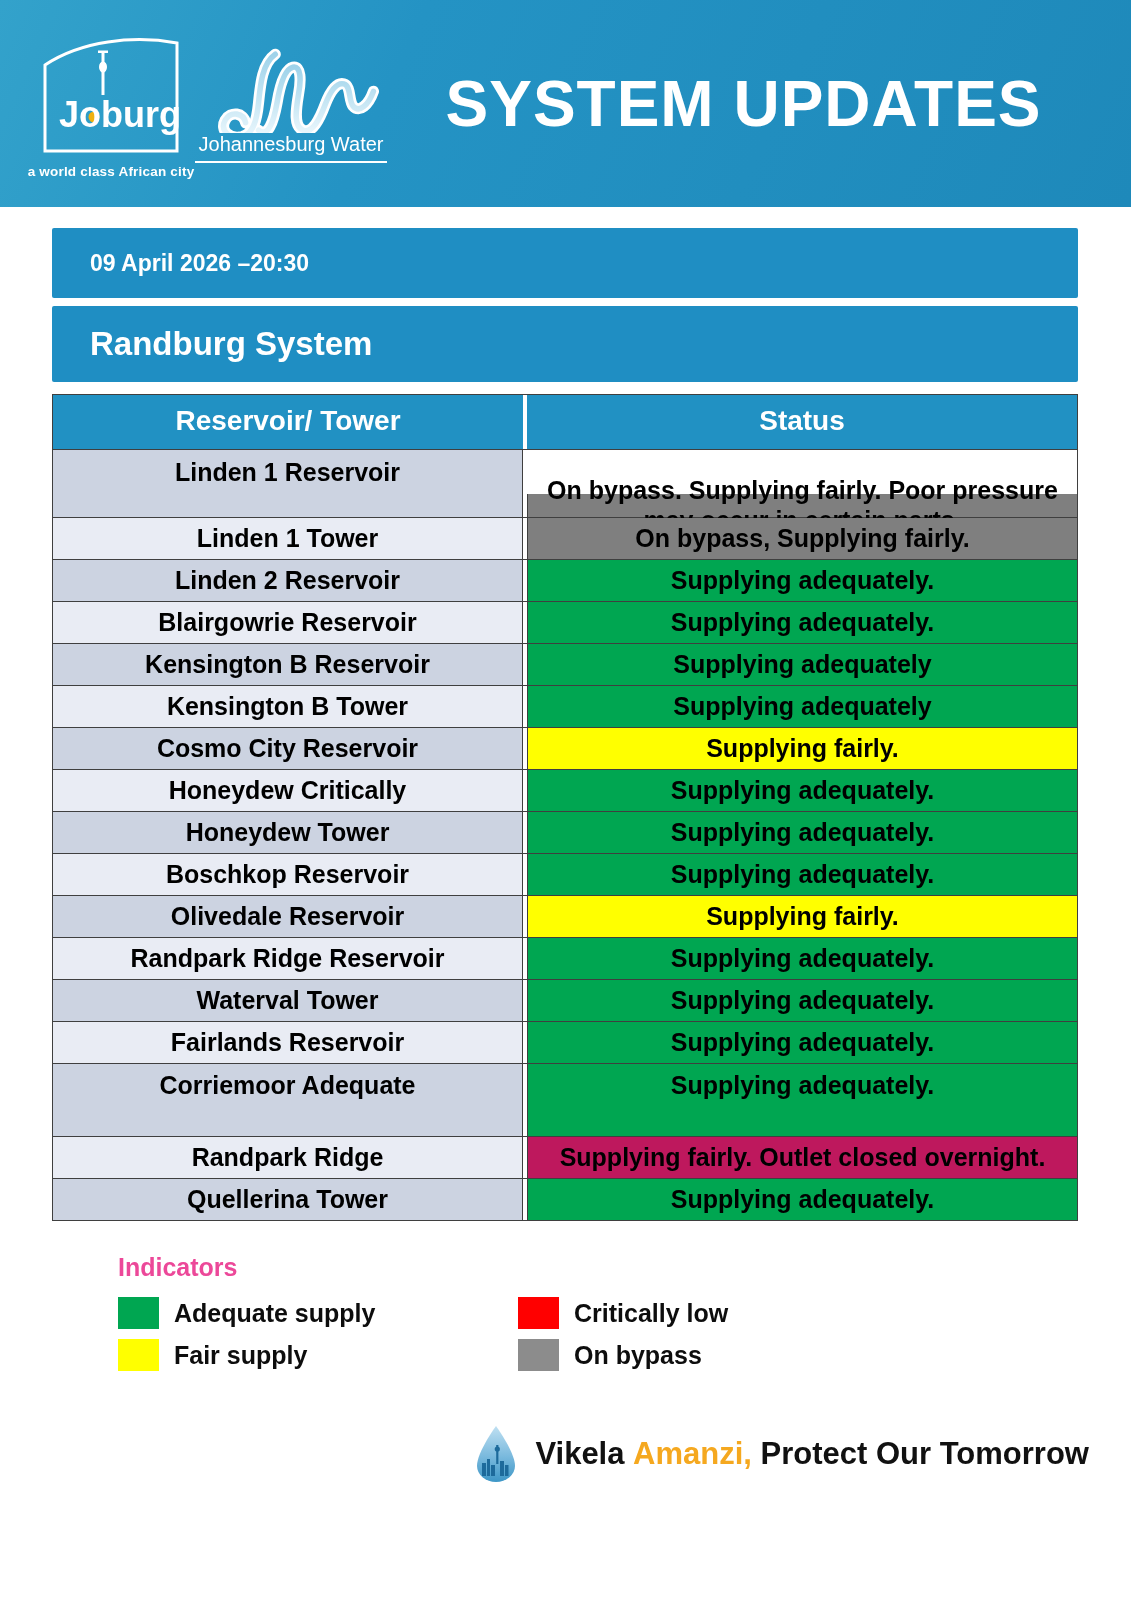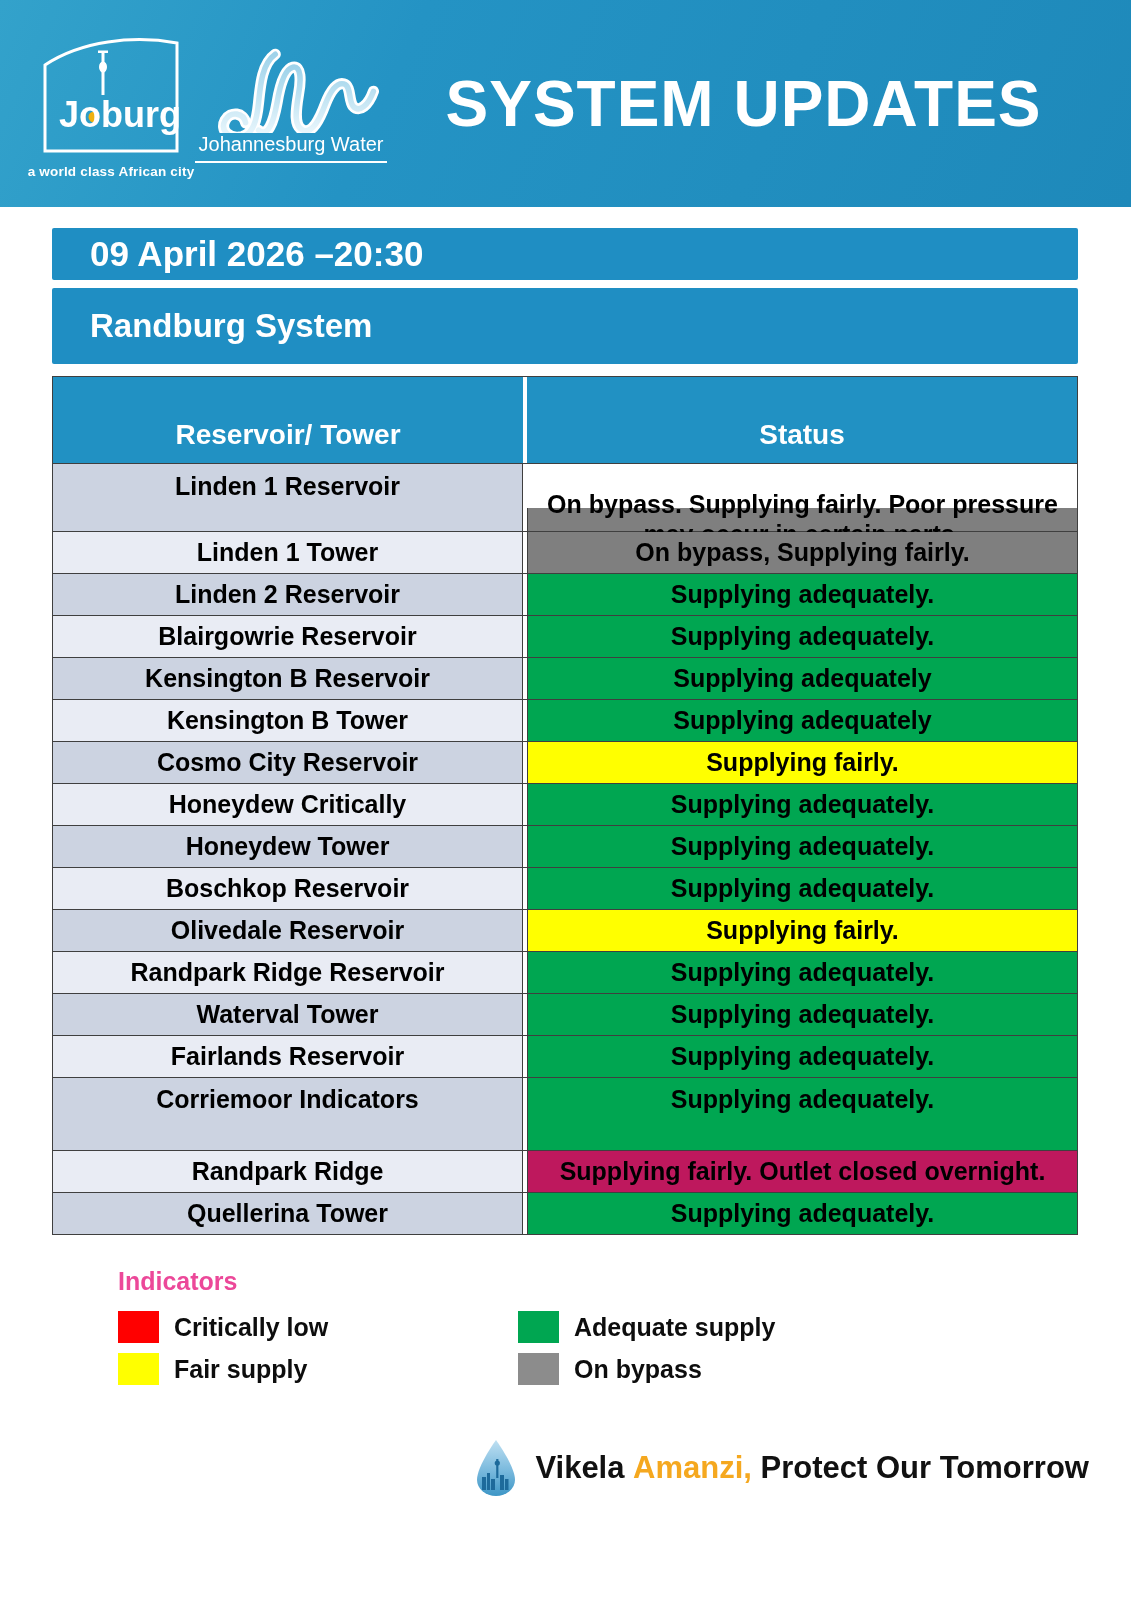--- a/index.html
+++ b/index.html
@@ -12,26 +12,26 @@
   .joburg-wrap{display:flex;flex-direction:column;align-items:center;width:150px;flex:none;}
   .joburg-tagline{color:#ffffff;font-weight:bold;font-size:13.5px;margin-top:9px;letter-spacing:.2px;white-space:nowrap;}
   .jw-wrap{display:flex;flex-direction:column;align-items:center;margin-left:10px;flex:none;width:190px;}
   .jw-name{color:#ffffff;font-size:20px;border-bottom:2px solid #ffffff;padding:0 4px 5px 4px;white-space:nowrap;}
   .header-title{flex:1;text-align:center;color:#ffffff;font-weight:bold;font-size:64px;
                 letter-spacing:1px;padding-right:30px;white-space:nowrap;}
 
   
   .bar{width:1026px;margin-left:52px;background:#1f8ec3;color:#ffffff;font-weight:bold;
        display:flex;align-items:center;box-sizing:border-box;padding-left:38px;border-radius:2px;}
-  .bar-date{height:52px;margin-top:21px;font-size:35px;}
+  .bar-date{height:70px;margin-top:21px;font-size:23px;}
   .bar-system{height:76px;margin-top:8px;font-size:33px;}
 
   
   .table{width:1026px;margin:12px 0 0 52px;border:1px solid #3f3f3f;box-sizing:border-box;}
-  .thead{display:flex;height:86px;background:#2191c3;}
+  .thead{display:flex;height:54px;background:#2191c3;}
   .th{color:#ffffff;font-weight:bold;font-size:28px;display:flex;align-items:flex-end;
       justify-content:center;padding-bottom:12px;box-sizing:border-box;}
   .th-name{width:470px;}
   .th-status{flex:1;}
   .divider{width:4px;background:#ffffff;flex:none;}
   .trow{display:flex;height:42px;border-top:1px solid #3f3f3f;box-sizing:border-box;}
   .cell{display:flex;align-items:center;justify-content:center;text-align:center;
         font-weight:bold;font-size:25px;color:#000000;box-sizing:border-box;line-height:1.18;}
   .cell-name{width:470px;padding:0 8px;border-right:1px solid #3f3f3f;}
   .cell-status{flex:1;padding:0 16px;border-left:1px solid #3f3f3f;}
@@ -172,47 +172,47 @@
       <div class="cell cell-name">Waterval Tower</div>
       <div class="divider"></div>
       <div class="cell cell-status" style="background: rgb(0, 166, 81);">Supplying adequately.</div>
     </div>
         <div class="trow shade-light">
       <div class="cell cell-name">Fairlands Reservoir</div>
       <div class="divider"></div>
       <div class="cell cell-status" style="background: rgb(0, 166, 81);">Supplying adequately.</div>
     </div>
         <div class="trow shade-dark xtall">
-      <div class="cell cell-name">Corriemoor Indicators</div>
+      <div class="cell cell-name">Corriemoor Adequate</div>
       <div class="divider"></div>
       <div class="cell cell-status" style="background: rgb(0, 166, 81);">Supplying adequately.</div>
     </div>
         <div class="trow shade-light">
       <div class="cell cell-name">Randpark Ridge</div>
       <div class="divider"></div>
       <div class="cell cell-status" style="background: #be185d;">Supplying fairly. Outlet closed overnight.</div>
     </div>
         <div class="trow shade-dark">
       <div class="cell cell-name">Quellerina Tower</div>
       <div class="divider"></div>
       <div class="cell cell-status" style="background: rgb(0, 166, 81);">Supplying adequately.</div>
     </div>
       </div>
   </div>
 
   <div class="legend">
     <div class="legend-heading">Indicators</div>
     <div class="legend-grid">
         <div class="legend-item">
+      <span class="swatch" style="background: rgb(0, 166, 81);"></span>
+      <span>Adequate supply</span>
+    </div>
+        <div class="legend-item">
       <span class="swatch" style="background: rgb(255, 0, 0);"></span>
       <span>Critically low</span>
-    </div>
-        <div class="legend-item">
-      <span class="swatch" style="background: rgb(0, 166, 81);"></span>
-      <span>Adequate supply</span>
     </div>
         <div class="legend-item">
       <span class="swatch" style="background: rgb(255, 255, 0);"></span>
       <span>Fair supply</span>
     </div>
         <div class="legend-item">
       <span class="swatch" style="background: rgb(140, 140, 140);"></span>
       <span>On bypass</span>
     </div>
       </div>

